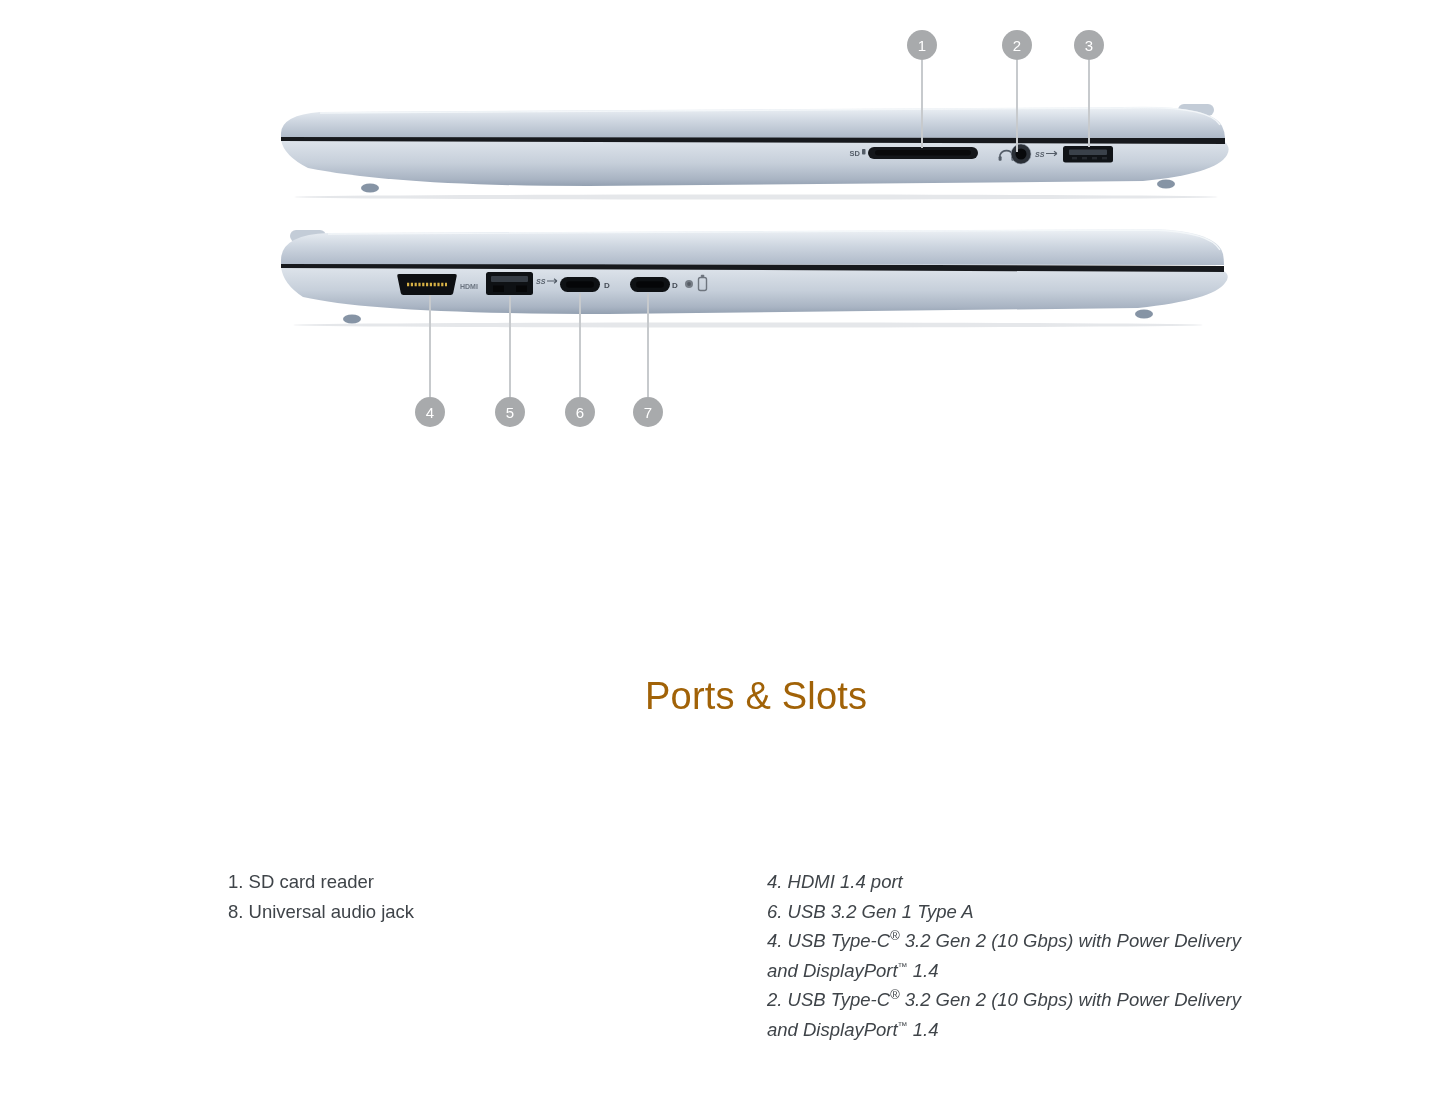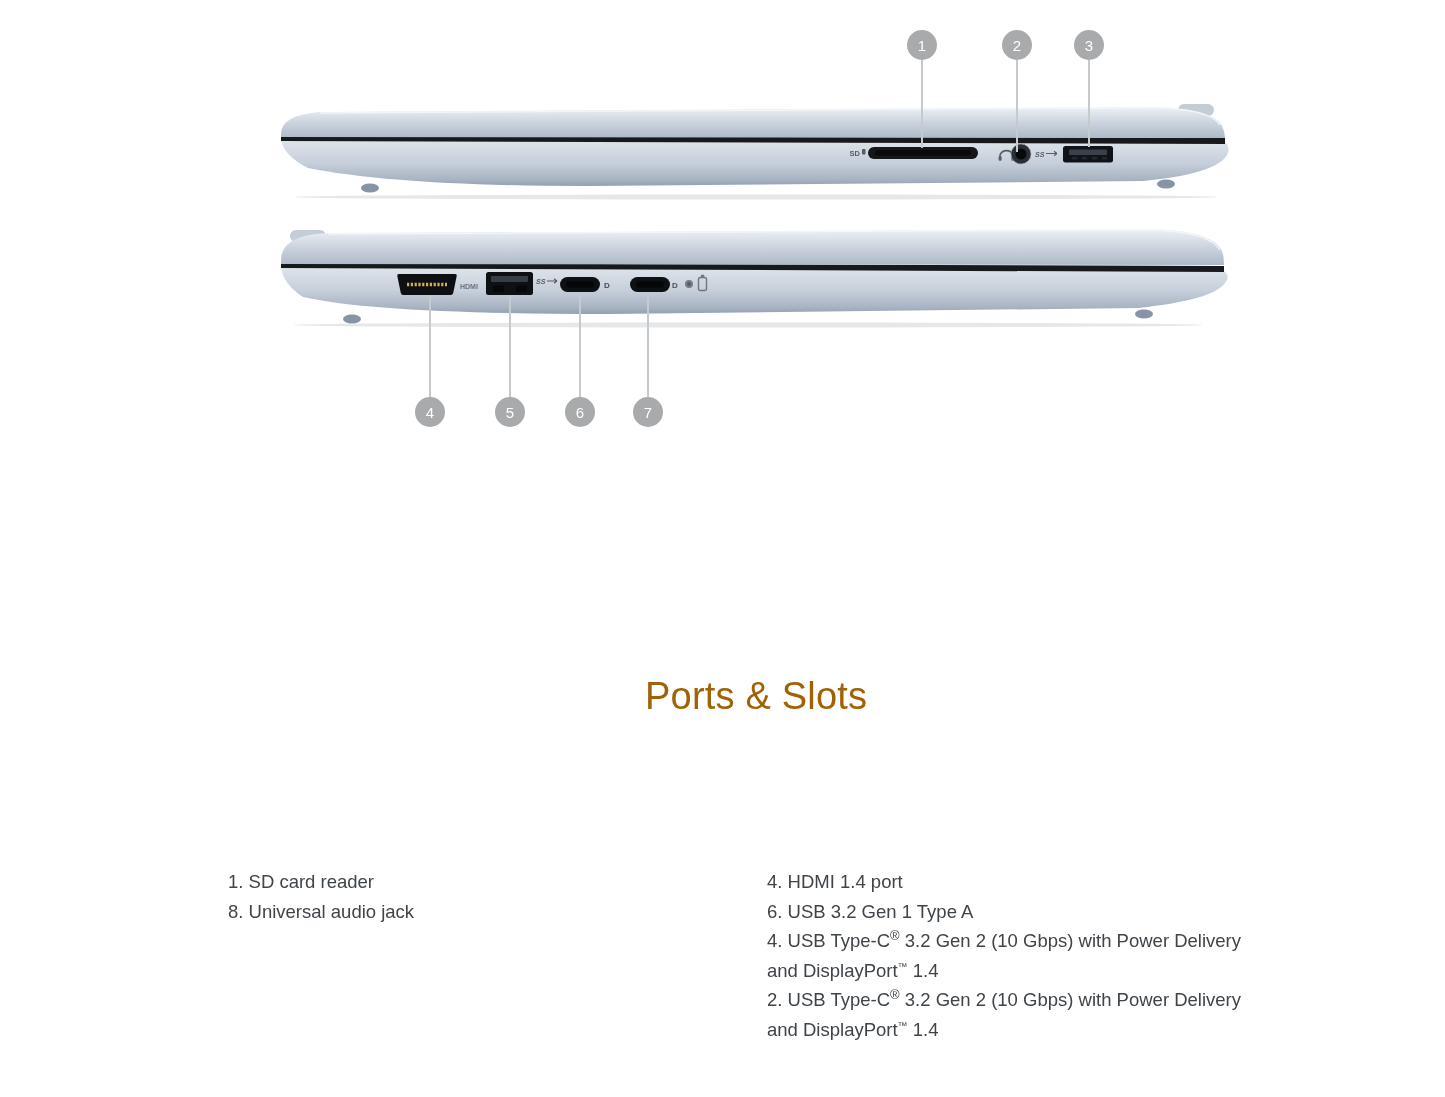--- a/index.html
+++ b/index.html
@@ -20,21 +20,21 @@
   .heading{
     position:absolute;left:645px;top:650px;
     font-size:38px;font-weight:400;color:#a16207;letter-spacing:0.2px;
     white-space:nowrap;
   }
   .legend-col{
     position:absolute;top:851px;
     font-size:18.5px;line-height:29.6px;color:#3f4449;margin-top:16px;
   }
   .legend-left{left:228px;width:520px;}
-  .legend-right{left:767px;width:505px;}
+  .legend-right{left:767px;width:505px;font-style:italic;}
   .legend-item{white-space:normal;}
   sup.reg{font-size:13px;line-height:0;vertical-align:super;}
   sup.tm{font-size:10px;line-height:0;vertical-align:super;}
 </style>
 </head>
 <body>
 
 <div class="stage">
 
   <svg class="laptop" style="left:278px;top:96px;" width="960" height="110" viewBox="0 0 960 110">

